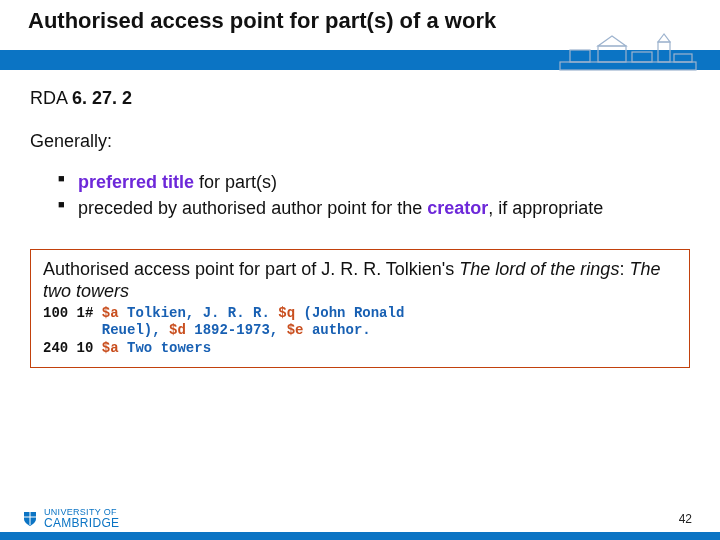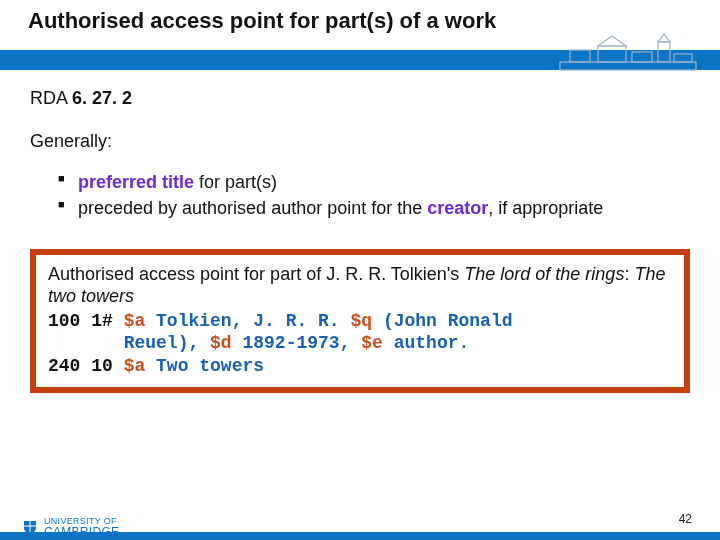--- a/index.html
+++ b/index.html
@@ -56,52 +56,52 @@
     position: absolute;
     left: 0; top: 1px;
     font-size: 11px;
     color: #111;
   }
   .hl {
     color: #6d28d9;
     font-weight: bold;
   }
   .example-box {
-    border: 6px solid #c2410c;
+    border: 1px solid #c2410c;
     padding: 8px 12px 10px 12px;
     margin: 0 0 0 0;
     font-size: 18px;
     line-height: 1.25;
   }
   .example-box .expl {
     margin-bottom: 2px;
   }
   .ital { font-style: italic; }
   .marc {
     font-family: "Courier New", Courier, monospace;
     white-space: pre;
-    font-size: 18px;
+    font-size: 14px;
     line-height: 1.25;
     font-weight: bold;
   }
   .marc .text { color: #1860b3; }
   .marc .sub  { color: #c94f1f; }
   .footer {
     position: absolute;
     left: 0; right: 0; bottom: 0;
     height: 44px;
   }
   .footer .bar {
     position: absolute;
     left: 0; right: 0; bottom: 0;
     height: 8px; background: #0b74c4;
   }
   .footer .logo {
     position: absolute;
-    left: 22px; bottom: 1px;
+    left: 22px; bottom: 10px;
     display: flex; align-items: center;
     color: #0b74c4;
     font-size: 12px; font-weight: normal;
     gap: 6px;
     letter-spacing: .3px;
   }
   .footer .logo .shield {
     width: 16px; height: 16px;
   }
   .footer .pagenum {

